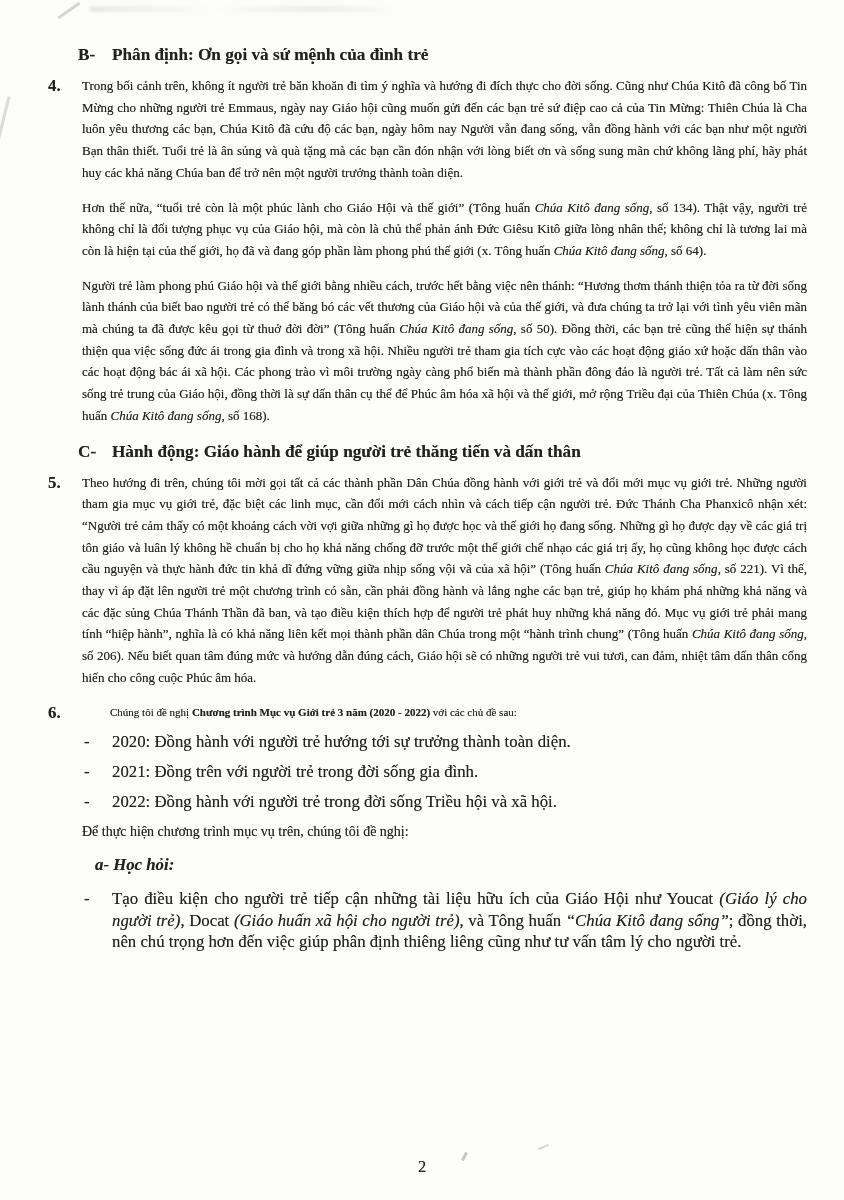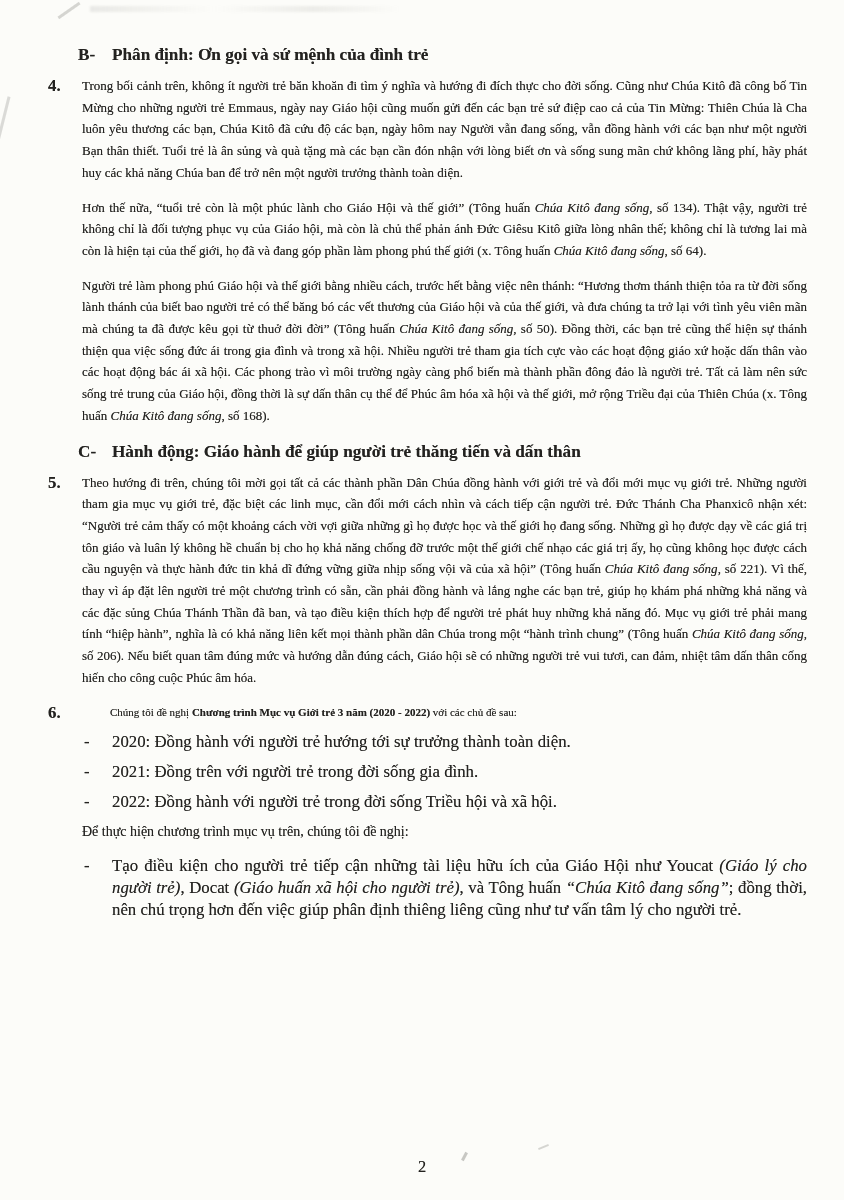--- a/index.html
+++ b/index.html
@@ -104,20 +104,21 @@
           <span class="dash">-</span>
           <span class="bullet-text">2021: Đồng trên với người trẻ trong đời sống gia đình.</span>
         </div>
         <div class="bullet">
           <span class="dash">-</span>
           <span class="bullet-text">2022: Đồng hành với người trẻ trong đời sống Triều hội và xã hội.</span>
         </div>
 
         <p class="followup">Để thực hiện chương trình mục vụ trên, chúng tôi đề nghị:</p>
 
+        <p class="subheading">a- Học hỏi:</p>
 
         <div class="bullet study-bullet">
           <span class="dash">-</span>
           <span class="bullet-text"><span>Tạo điều kiện cho người trẻ tiếp cận những tài liệu hữu ích của Giáo Hội như Youcat </span><span class="it">(Giáo lý cho người trẻ)</span><span>, Docat </span><span class="it">(Giáo huấn xã hội cho người trẻ)</span><span>, và Tông huấn </span><span class="it">“Chúa Kitô đang sống”</span><span>; đồng thời, nên chú trọng hơn đến việc giúp phân định thiêng liêng cũng như tư vấn tâm lý cho người trẻ.</span></span>
         </div>
       </div>
     </div>
 
   </div>
 

